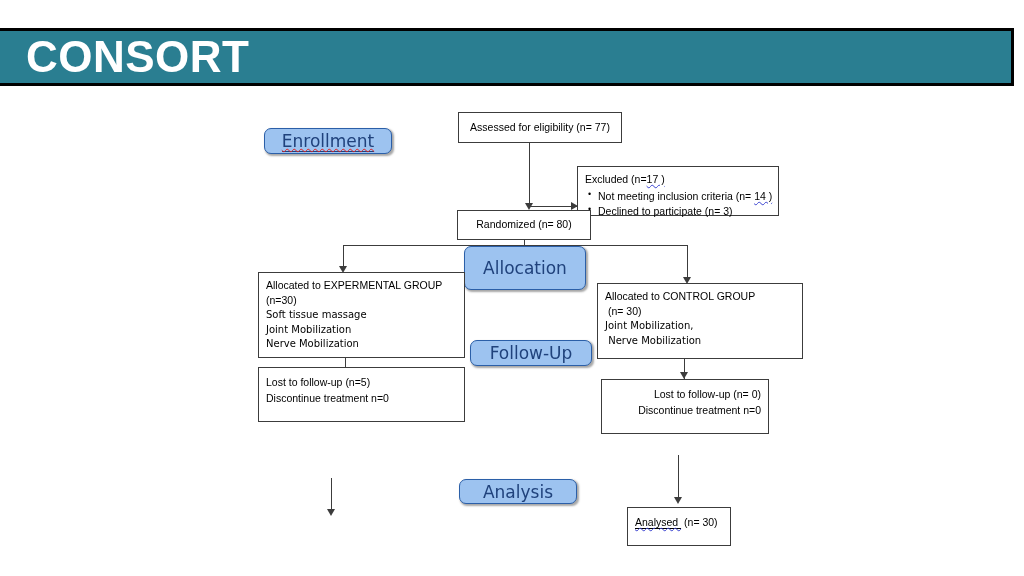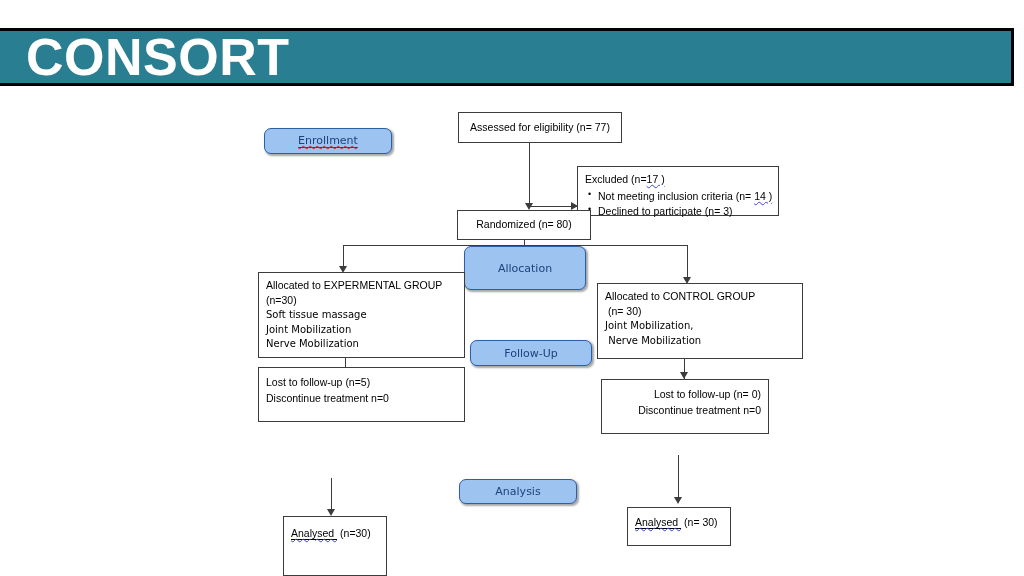--- a/index.html
+++ b/index.html
@@ -32,21 +32,21 @@
     background: #2a7e91;
     border-top: 3px solid #000000;
     border-bottom: 3px solid #000000;
     border-right: 3px solid #000000;
     box-sizing: border-box;
     display: flex;
     align-items: center;
   }
   .title-text {
     color: #ffffff;
-    font-size: 52px;
+    font-size: 44px;
     font-weight: bold;
     letter-spacing: 0.5px;
     margin-left: 26px;
     line-height: 1;
     font-family: "Liberation Sans", sans-serif;
     text-align: right;
   }
 
   
   .fbox {
@@ -109,21 +109,21 @@
   .pill {
     position: absolute;
     background: #9dc3f0;
     border: 1px solid #2b5fa8;
     border-radius: 7px;
     box-sizing: border-box;
     display: flex;
     align-items: center;
     justify-content: center;
     color: #20427c;
-    font-size: 11px;
+    font-size: 17px;
     font-family: "DejaVu Sans", sans-serif;
     box-shadow: 1.5px 1.5px 2px rgba(0,0,0,0.35);
   }
   .pill-underline {
     border-bottom: 1px solid #20427c;
     position: relative;
   }
   .sq-red {
     text-decoration: underline;
     text-decoration-style: wavy;
@@ -247,25 +247,20 @@
       <span class="ln sp">Discontinue treatment n=0</span>
     </div>
   </div>
 
   <div class="vline" style="left:331px; top:478px; height:34px;"></div>
   <div class="arrow-down" style="left:327px; top:509px;"></div>
 
   <div class="vline" style="left:678px; top:455px; height:45px;"></div>
   <div class="arrow-down" style="left:674px; top:497px;"></div>
 
-  <div class="fbox" style="left:283px; top:516px; width:104px; height:60px;">
-    <div class="pad" style="padding-top:9px;">
-      <span class="ln"><span class="sq-blue ul-solid">Analysed </span><span> (n=30)</span></span>
-    </div>
-  </div>
 
   <div class="fbox" style="left:627px; top:507px; width:104px; height:39px;">
     <div class="pad" style="padding-top:7px;">
       <span class="ln"><span class="sq-blue ul-solid">Analysed </span><span> (n= 30)</span></span>
     </div>
   </div>
 
 </div>
 
 </body></html>

